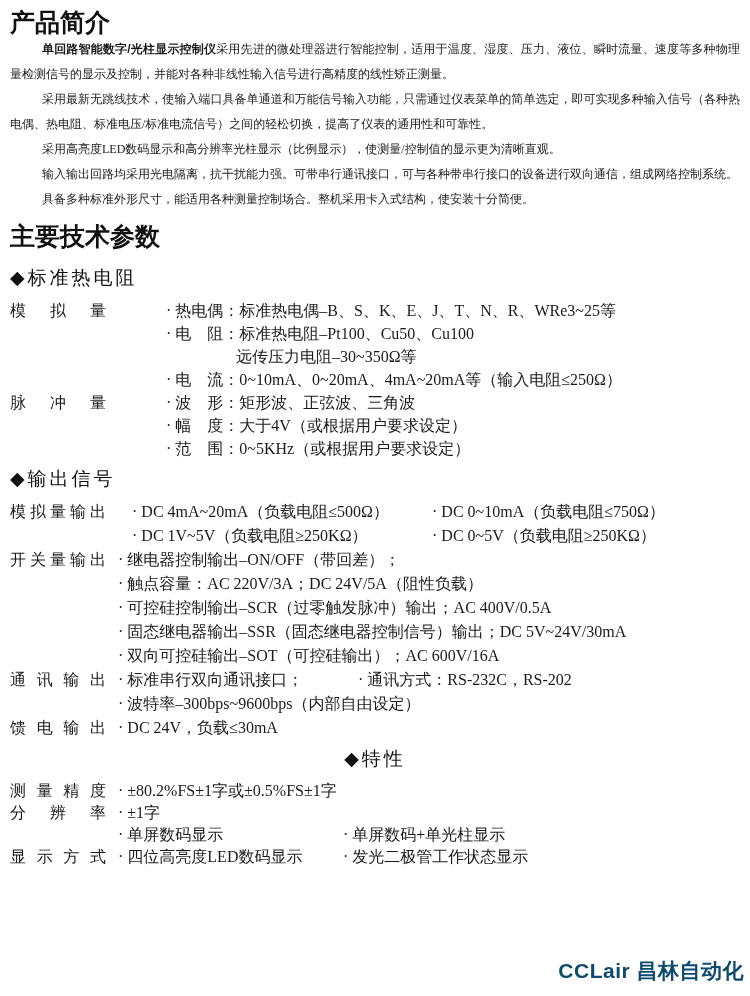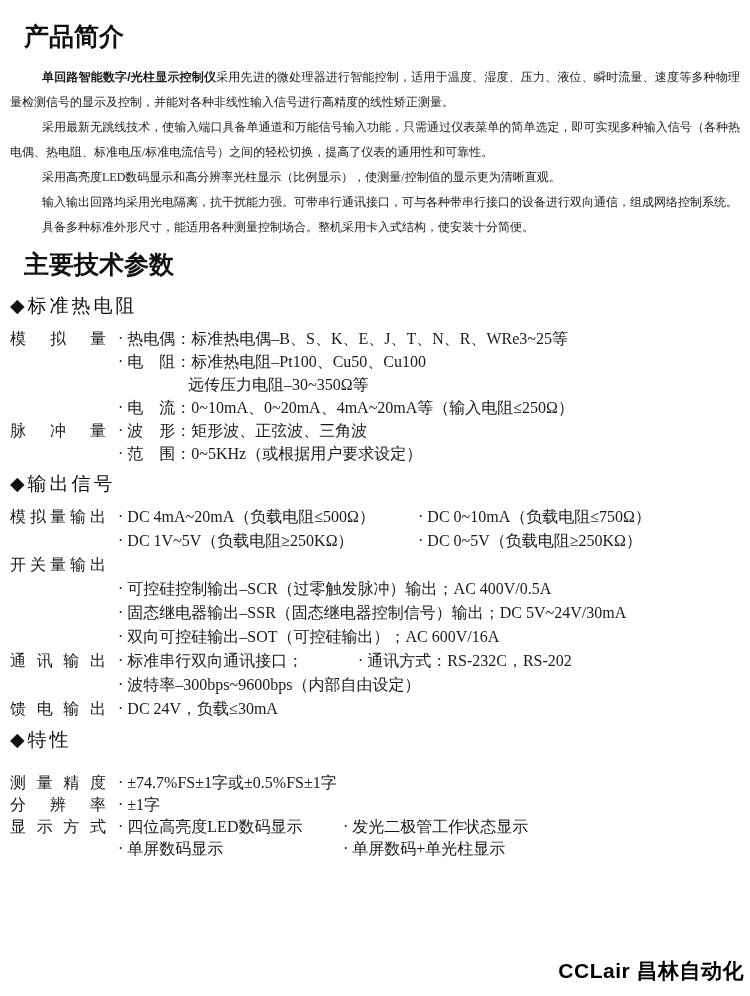--- a/index.html
+++ b/index.html
@@ -3,56 +3,56 @@
 <meta charset="utf-8">
 <style>
   html,body{margin:0;padding:0;background:#ffffff;}
   body{
     width:750px;height:996px;overflow:hidden;position:relative;
     font-family:"Liberation Serif","DejaVu Serif",serif;
     color:#1a1a1a;box-sizing:border-box;padding:8px 10px 0 10px;
   }
   .h-big{
     font-family:"Liberation Sans","DejaVu Sans",sans-serif;
-    font-weight:bold;font-size:25px;line-height:29px;margin:14px;color:#111;
+    font-weight:bold;font-size:25px;line-height:29px;margin:0;color:#111;
   }
   #title2{margin-top:10px;}
   .para{
     font-size:12px;line-height:25px;margin:0;text-indent:32px;
     text-align:justify;
   }
   .para .lead{
     font-family:"Liberation Sans","DejaVu Sans",sans-serif;
     font-weight:bold;
   }
   .sec-head{
     font-size:19px;line-height:24px;font-weight:normal;
     letter-spacing:3px;margin:0;color:#111;
   }
   #head-input{margin:15px 0 9px 0;}
   #head-output{margin:7px 0 9px 0;}
-  #head-features{margin:7px 0 20px 0;}
+  #head-features{margin:7px 0 9px 0;text-align:center;}
   .srow{display:flex;font-size:16px;}
-  .sec-input .srow{line-height:23px;}
+  .sec-input .srow{line-height:23px;gap:48px;}
   .sec-output .srow{line-height:24px;}
   .sec-features .srow{line-height:22px;justify-content:space-between;}
   .lbl{
     flex:0 0 96px;width:96px;margin-right:12px;white-space:nowrap;
     text-align:justify;text-align-last:justify;
   }
   .val{flex:1;white-space:nowrap;}
   .c1{display:inline-block;}
-  .w300{width:300px;}
+  .w300{width:300px;margin-left:14px;}
   .w240{width:240px;}
   .w225{width:225px;}
   .ind{padding-left:70px;}
   .logo{
     position:absolute;right:6px;top:957px;
     font-family:"Liberation Sans","DejaVu Sans",sans-serif;
-    font-weight:600;font-size:21px;color:#000000;letter-spacing:0.5px;
+    font-weight:600;font-size:21px;color:#0c4a6e;letter-spacing:0.5px;
   }
 </style>
 </head>
 <body>
 
 <h1 class="h-big" id="title1">产品简介</h1>
 
 <p class="para"><span class="lead">单回路智能数字/光柱显示控制仪</span><span>采用先进的微处理器进行智能控制，适用于温度、湿度、压力、液位、瞬时流量、速度等多种物理量检测信号的显示及控制，并能对各种非线性输入信号进行高精度的线性矫正测量。</span></p>
 <p class="para">采用最新无跳线技术，使输入端口具备单通道和万能信号输入功能，只需通过仪表菜单的简单选定，即可实现多种输入信号（各种热电偶、热电阻、标准电压/标准电流信号）之间的轻松切换，提高了仪表的通用性和可靠性。</p>
 <p class="para">采用高亮度LED数码显示和高分辨率光柱显示（比例显示），使测量/控制值的显示更为清晰直观。</p>
@@ -78,39 +78,45 @@
   <div class="srow">
       <span class="lbl"></span>
       <span class="val">· 电　流：0~10mA、0~20mA、4mA~20mA等（输入电阻≤250Ω）</span>
     </div>
   <div class="srow">
       <span class="lbl">脉 冲 量</span>
       <span class="val">· 波　形：矩形波、正弦波、三角波</span>
     </div>
   <div class="srow">
       <span class="lbl"></span>
+      <span class="val">· 幅　度：大于4V（或根据用户要求设定）</span>
     </div>
   <div class="srow">
       <span class="lbl"></span>
       <span class="val">· 范　围：0~5KHz（或根据用户要求设定）</span>
     </div>
 </div>
 
 <div class="sec-output">
   <h3 class="sec-head" id="head-output">◆输出信号</h3>
   <div class="srow">
       <span class="lbl">模拟量输出</span>
       <span class="val"><span class="c1 w300">· DC 4mA~20mA（负载电阻≤500Ω）</span><span class="c2">· DC 0~10mA（负载电阻≤750Ω）</span></span>
     </div>
   <div class="srow">
       <span class="lbl"></span>
       <span class="val"><span class="c1 w300">· DC 1V~5V（负载电阻≥250KΩ）</span><span class="c2">· DC 0~5V（负载电阻≥250KΩ）</span></span>
     </div>
   <div class="srow">
       <span class="lbl">开关量输出</span>
+      <span class="val">· 继电器控制输出–ON/OFF（带回差）；</span>
+    </div>
+  <div class="srow">
+      <span class="lbl"></span>
+      <span class="val">· 触点容量：AC 220V/3A；DC 24V/5A（阻性负载）</span>
     </div>
   <div class="srow">
       <span class="lbl"></span>
       <span class="val">· 可控硅控制输出–SCR（过零触发脉冲）输出；AC 400V/0.5A</span>
     </div>
   <div class="srow">
       <span class="lbl"></span>
       <span class="val">· 固态继电器输出–SSR（固态继电器控制信号）输出；DC 5V~24V/30mA</span>
     </div>
   <div class="srow">
@@ -128,29 +134,29 @@
   <div class="srow">
       <span class="lbl">馈 电 输 出</span>
       <span class="val">· DC 24V，负载≤30mA</span>
     </div>
 </div>
 
 <div class="sec-features">
   <h3 class="sec-head" id="head-features">◆特性</h3>
   <div class="srow">
       <span class="lbl">测 量 精 度</span>
-      <span class="val">· ±74.7%FS±1字或±0.5%FS±1字</span>
+      <span class="val">· ±80.2%FS±1字或±0.5%FS±1字</span>
     </div>
   <div class="srow">
       <span class="lbl">分 辨 率</span>
       <span class="val">· ±1字</span>
     </div>
   <div class="srow">
+      <span class="lbl"></span>
+      <span class="val"><span class="c1 w225">· 单屏数码显示</span><span class="c2">· 单屏数码+单光柱显示</span></span>
+    </div>
+  <div class="srow">
       <span class="lbl">显 示 方 式</span>
       <span class="val"><span class="c1 w225">· 四位高亮度LED数码显示</span><span class="c2">· 发光二极管工作状态显示</span></span>
-    </div>
-  <div class="srow">
-      <span class="lbl"></span>
-      <span class="val"><span class="c1 w225">· 单屏数码显示</span><span class="c2">· 单屏数码+单光柱显示</span></span>
     </div>
 </div>
 
 <div class="logo">CCLair 昌林自动化</div>
 
 </body></html>

